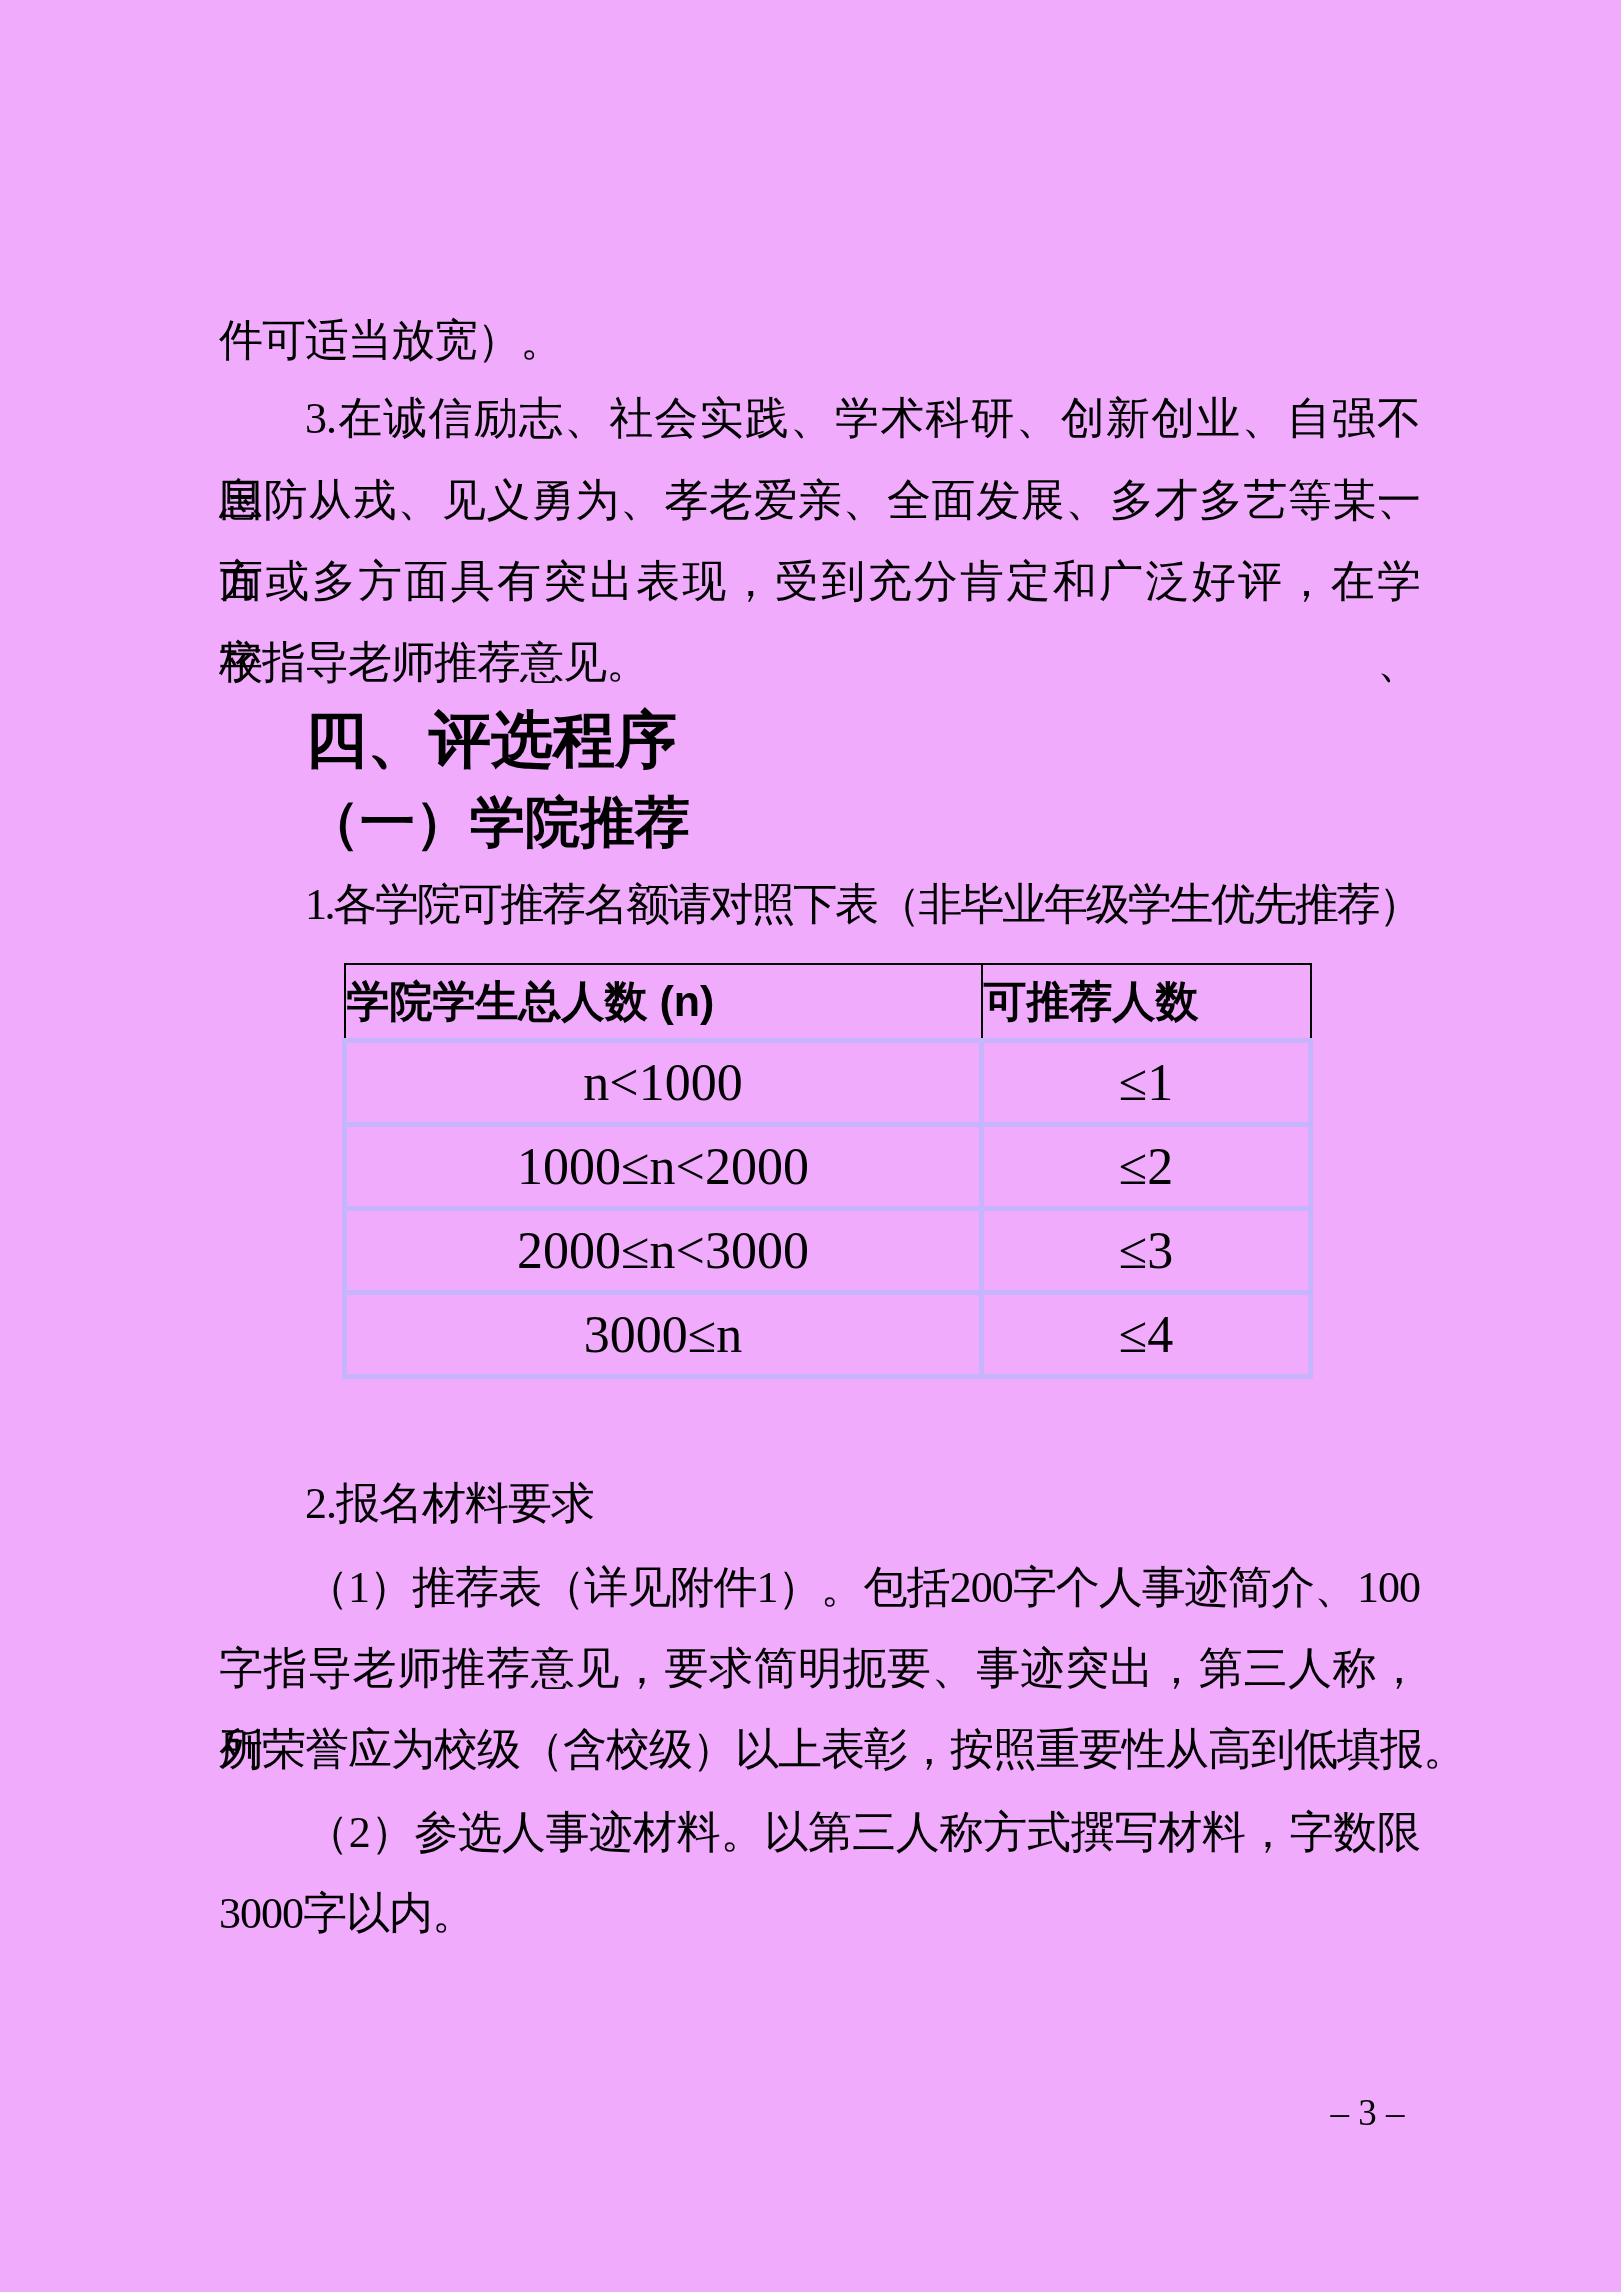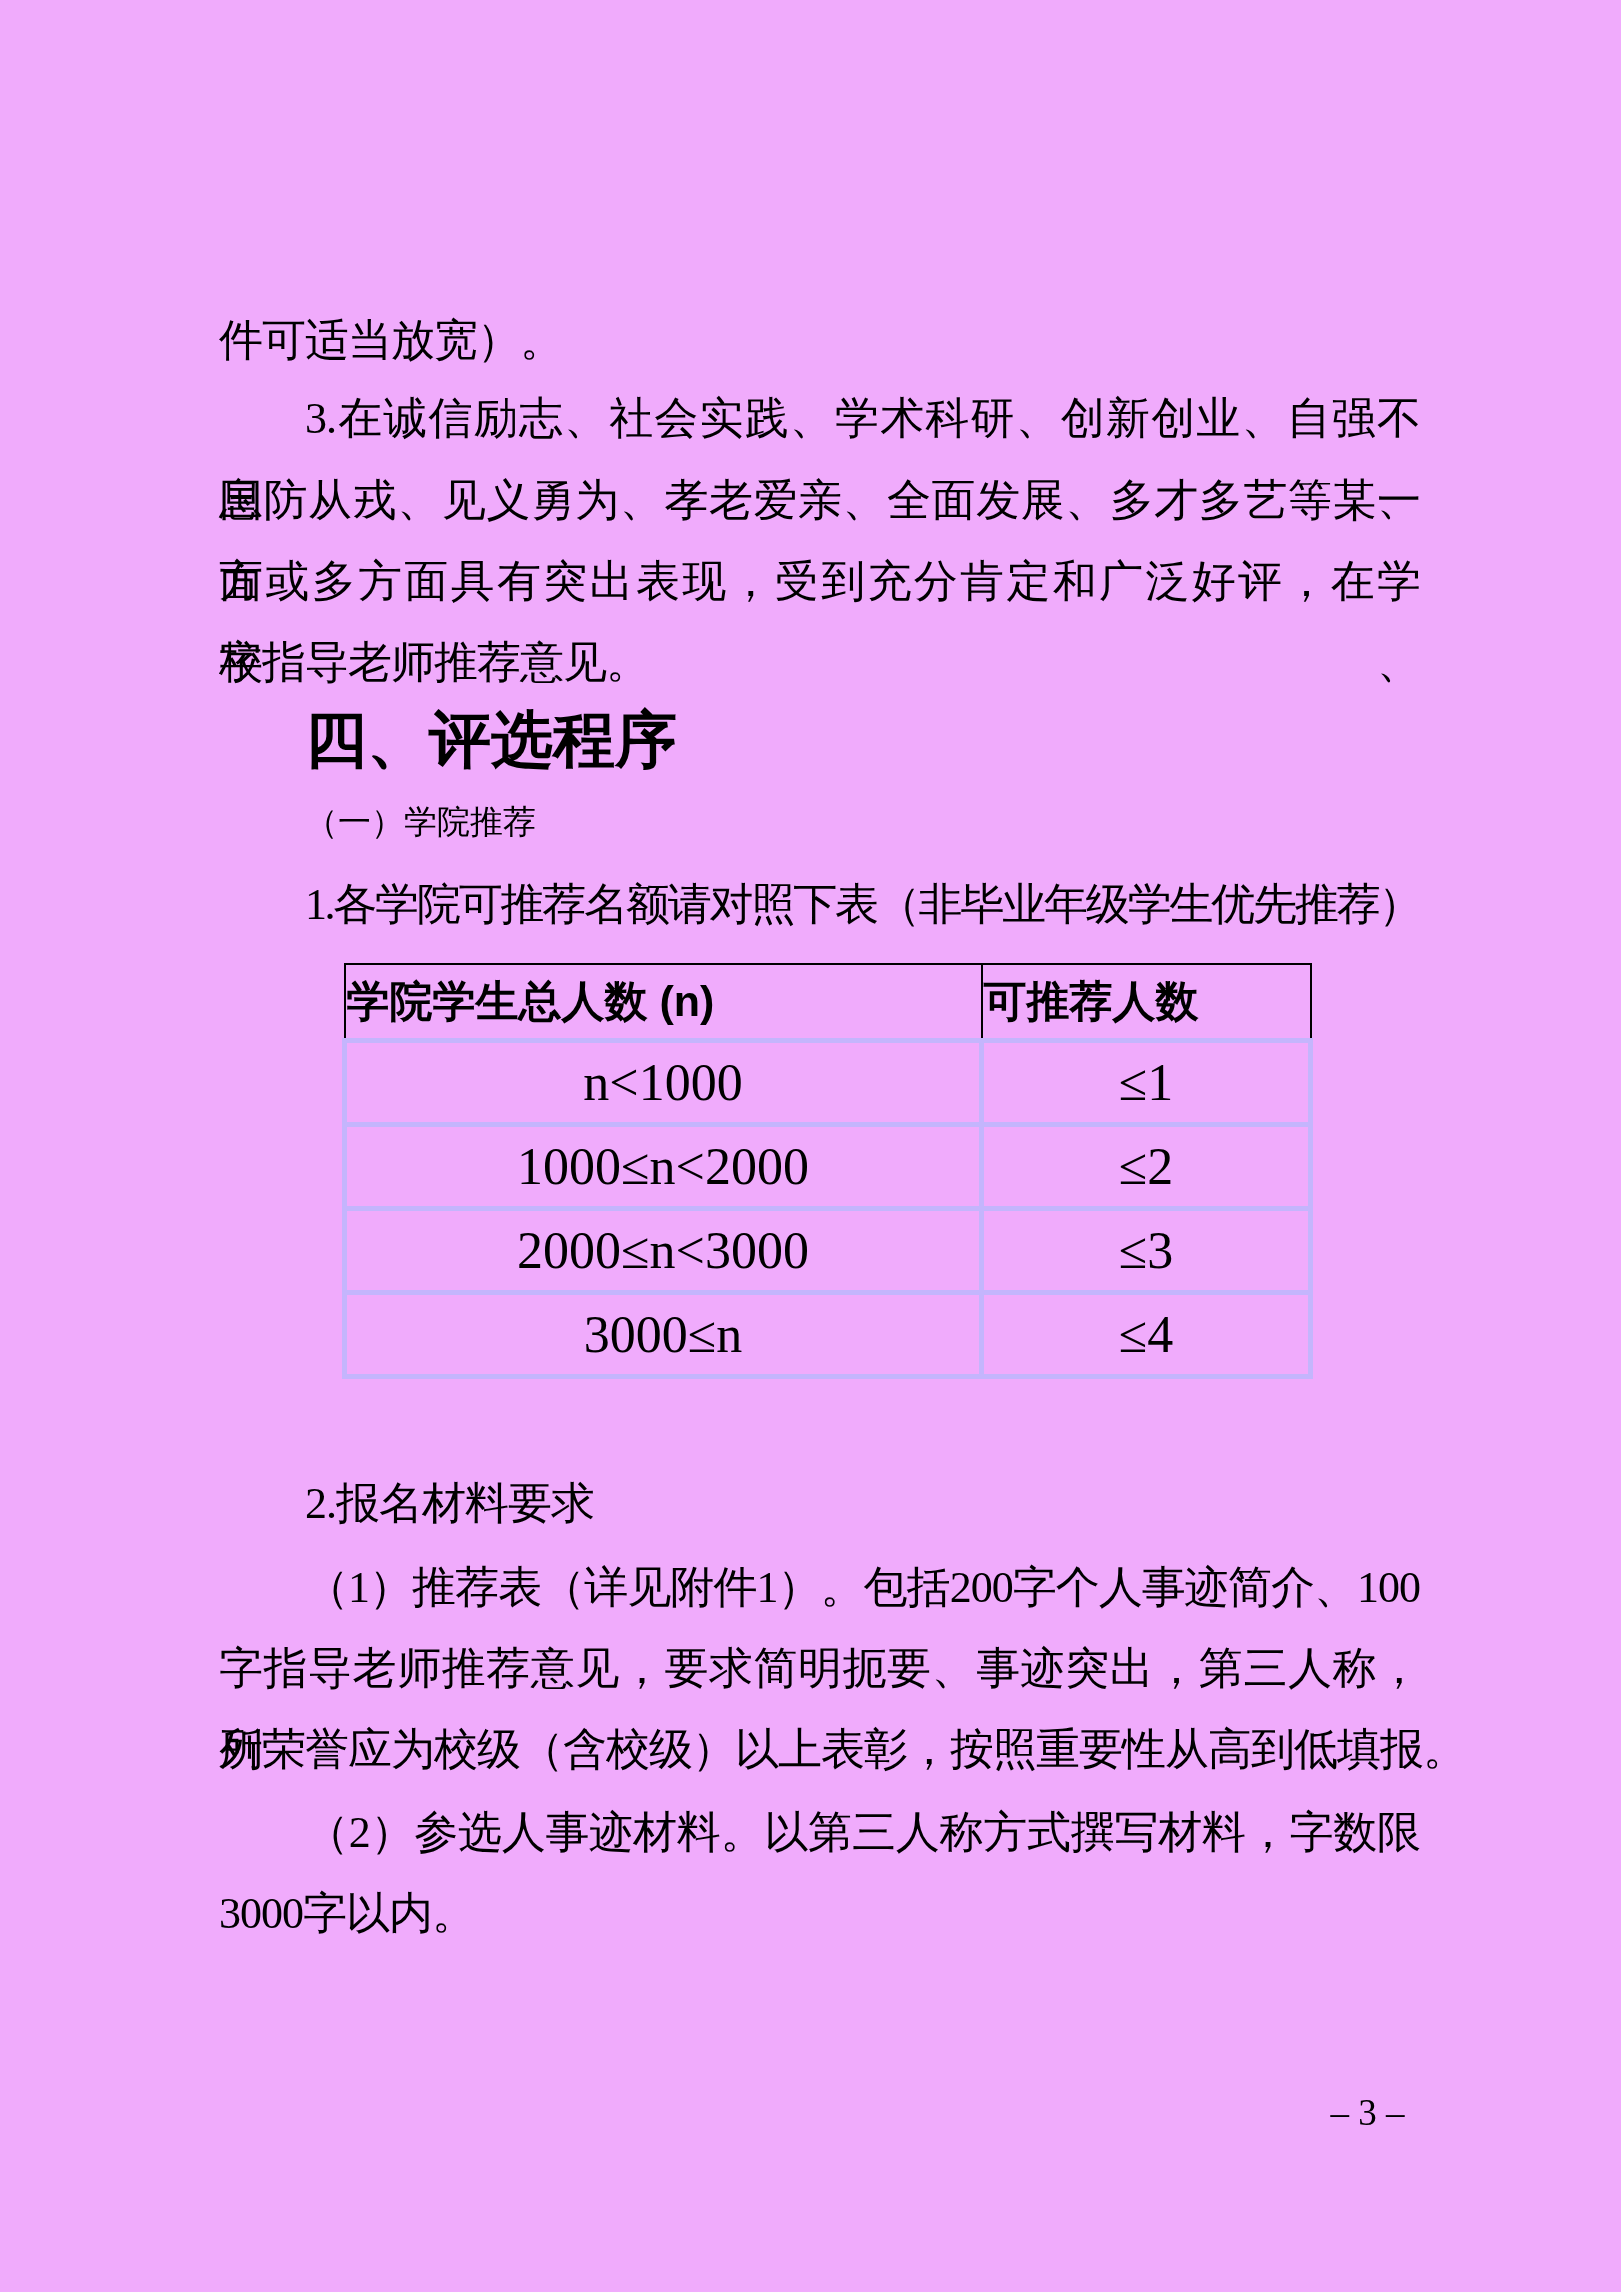--- a/index.html
+++ b/index.html
@@ -26,22 +26,22 @@
   .ind  { text-indent: 86px; }           
   .jl   { text-align: justify; text-align-last: justify; white-space: normal; }
   .tight{ letter-spacing: -2.5px; }
   .h1 {
     font-family: "Liberation Sans", "DejaVu Sans", sans-serif;
     font-weight: bold;
     font-size: 62px;
     letter-spacing: 0;
   }
   .h2 {
-    font-weight: normal;
-    font-size: 33px;
+    font-weight: bold;
+    font-size: 55px;
     letter-spacing: 0;
   }
   
   table.quota {
     position: absolute;
     top: 963px;
     left: 342px;
     border-collapse: collapse;
     table-layout: fixed;
     border: 2.9px solid #000;

